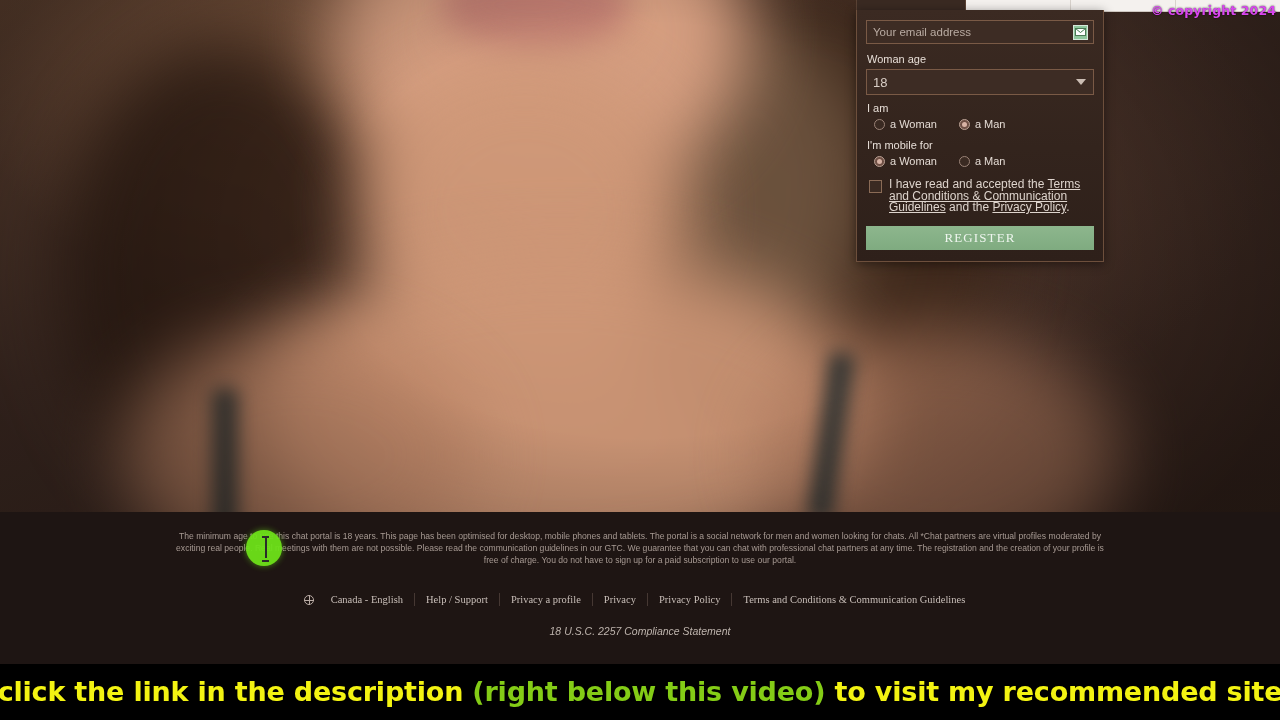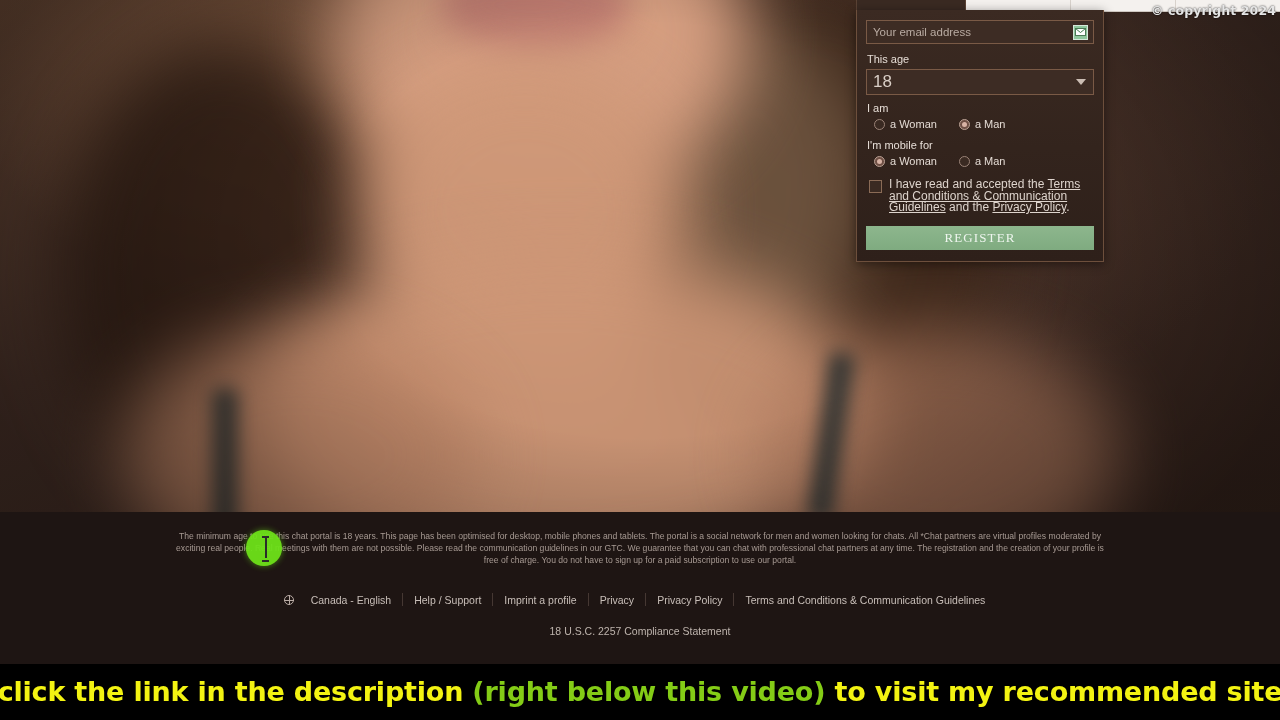--- a/index.html
+++ b/index.html
@@ -114,21 +114,21 @@
     border-right: 1px solid #d8d2cc;
     border-bottom: 1px solid #cfc8c1;
   }
   .top-strip .tab-light:last-child { border-right: none; }
 
   
   .copyright {
     position: absolute;
     right: 4px; top: 3px;
     z-index: 40;
-    color: #e5e5e5;
+    color: #d946ef;
     font-size: 12.5px;
     font-weight: 700;
     font-family: "DejaVu Sans", sans-serif;
     letter-spacing: .1px;
     text-shadow: 0 0 2px rgba(0,0,0,.9);
     white-space: nowrap;
   }
 
   
   .reg-panel {
@@ -186,21 +186,21 @@
     height: 26px;
     background: #3d2c24;
     border: 1px solid #7a5a46;
     display: flex;
     align-items: center;
     margin-bottom: 7px;
   }
   .select-wrap .sel-value {
     flex: 1;
     color: #d9cec6;
-    font-size: 17px;
+    font-size: 13px;
     padding: 0 6px;
   }
   .caret {
     width: 0; height: 0;
     border-left: 5px solid transparent;
     border-right: 5px solid transparent;
     border-top: 6px solid #cbbdb3;
     margin-right: 7px;
     flex: 0 0 auto;
   }
@@ -325,31 +325,33 @@
     position: absolute; left: -1px; top: 4px;
     width: 10px; height: 0;
     border-top: 1px solid #b9aba4;
   }
   .footer-links a, .footer-links span.flink {
     color: #c9bfb9;
     font-size: 10.5px;
     text-decoration: none;
     padding: 0 11px;
     white-space: nowrap;
+    font-family: Liberation Serif, serif;
   }
   .footer-links .fsep {
     width: 1px; height: 13px;
     background: #463833;
     flex: 0 0 auto;
   }
   .compliance {
     margin-top: 19px;
     text-align: center;
     color: #beb4ad;
     font-size: 10.5px;
+    font-style: italic;
   }
 
   
   .click-dot {
     position: absolute;
     left: 246px; top: 530px;
     width: 36px; height: 36px;
     border-radius: 50%;
     background: #6ee219;
     opacity: .95;
@@ -432,21 +434,21 @@
     <div class="text-input">
       <input type="text" placeholder="Your email address" style="">
       <span class="mail-icon">
         <svg width="11" height="8" viewBox="0 0 11 8">
           <rect x="0.5" y="0.5" width="10" height="7" fill="#ffffff" stroke="#4d7a57"></rect>
           <path d="M0.5 0.5 L5.5 4.5 L10.5 0.5" fill="none" stroke="#3f7a4b" stroke-width="1"></path>
         </svg>
       </span>
     </div>
 
-    <div class="field-label">This age</div>
+    <div class="field-label">Woman age</div>
     <div class="select-wrap">
       <span class="sel-value">18</span>
       <span class="caret"></span>
     </div>
 
     <div class="field-label">I am</div>
     <div class="radio-row">
       <label class="radio-opt">
         <span class="radio-dot"></span>
         <span class="radio-label">a Woman</span>
@@ -480,21 +482,21 @@
   <div class="site-footer">
 
     <div class="disclaimer">The minimum age to use this chat portal is 18 years. This page has been optimised for desktop, mobile phones and tablets. The portal is a social network for men and women looking for chats. All *Chat partners are virtual profiles moderated by exciting real people. Real meetings with them are not possible. Please read the communication guidelines in our GTC. We guarantee that you can chat with professional chat partners at any time. The registration and the creation of your profile is free of charge. You do not have to sign up for a paid subscription to use our portal.</div>
 
     <div class="footer-links">
       <span class="globe-icon"></span>
       <a href="#">Canada - English</a>
       <span class="fsep"></span>
       <a href="#">Help / Support</a>
       <span class="fsep"></span>
-      <a href="#">Imprint a profile</a>
+      <a href="#">Privacy a profile</a>
       <span class="fsep"></span>
       <a href="#">Privacy</a>
       <span class="fsep"></span>
       <a href="#">Privacy Policy</a>
       <span class="fsep"></span>
       <a href="#">Terms and Conditions &amp; Communication Guidelines</a>
     </div>
 
     <div class="compliance">18 U.S.C. 2257 Compliance Statement</div>
   </div>

